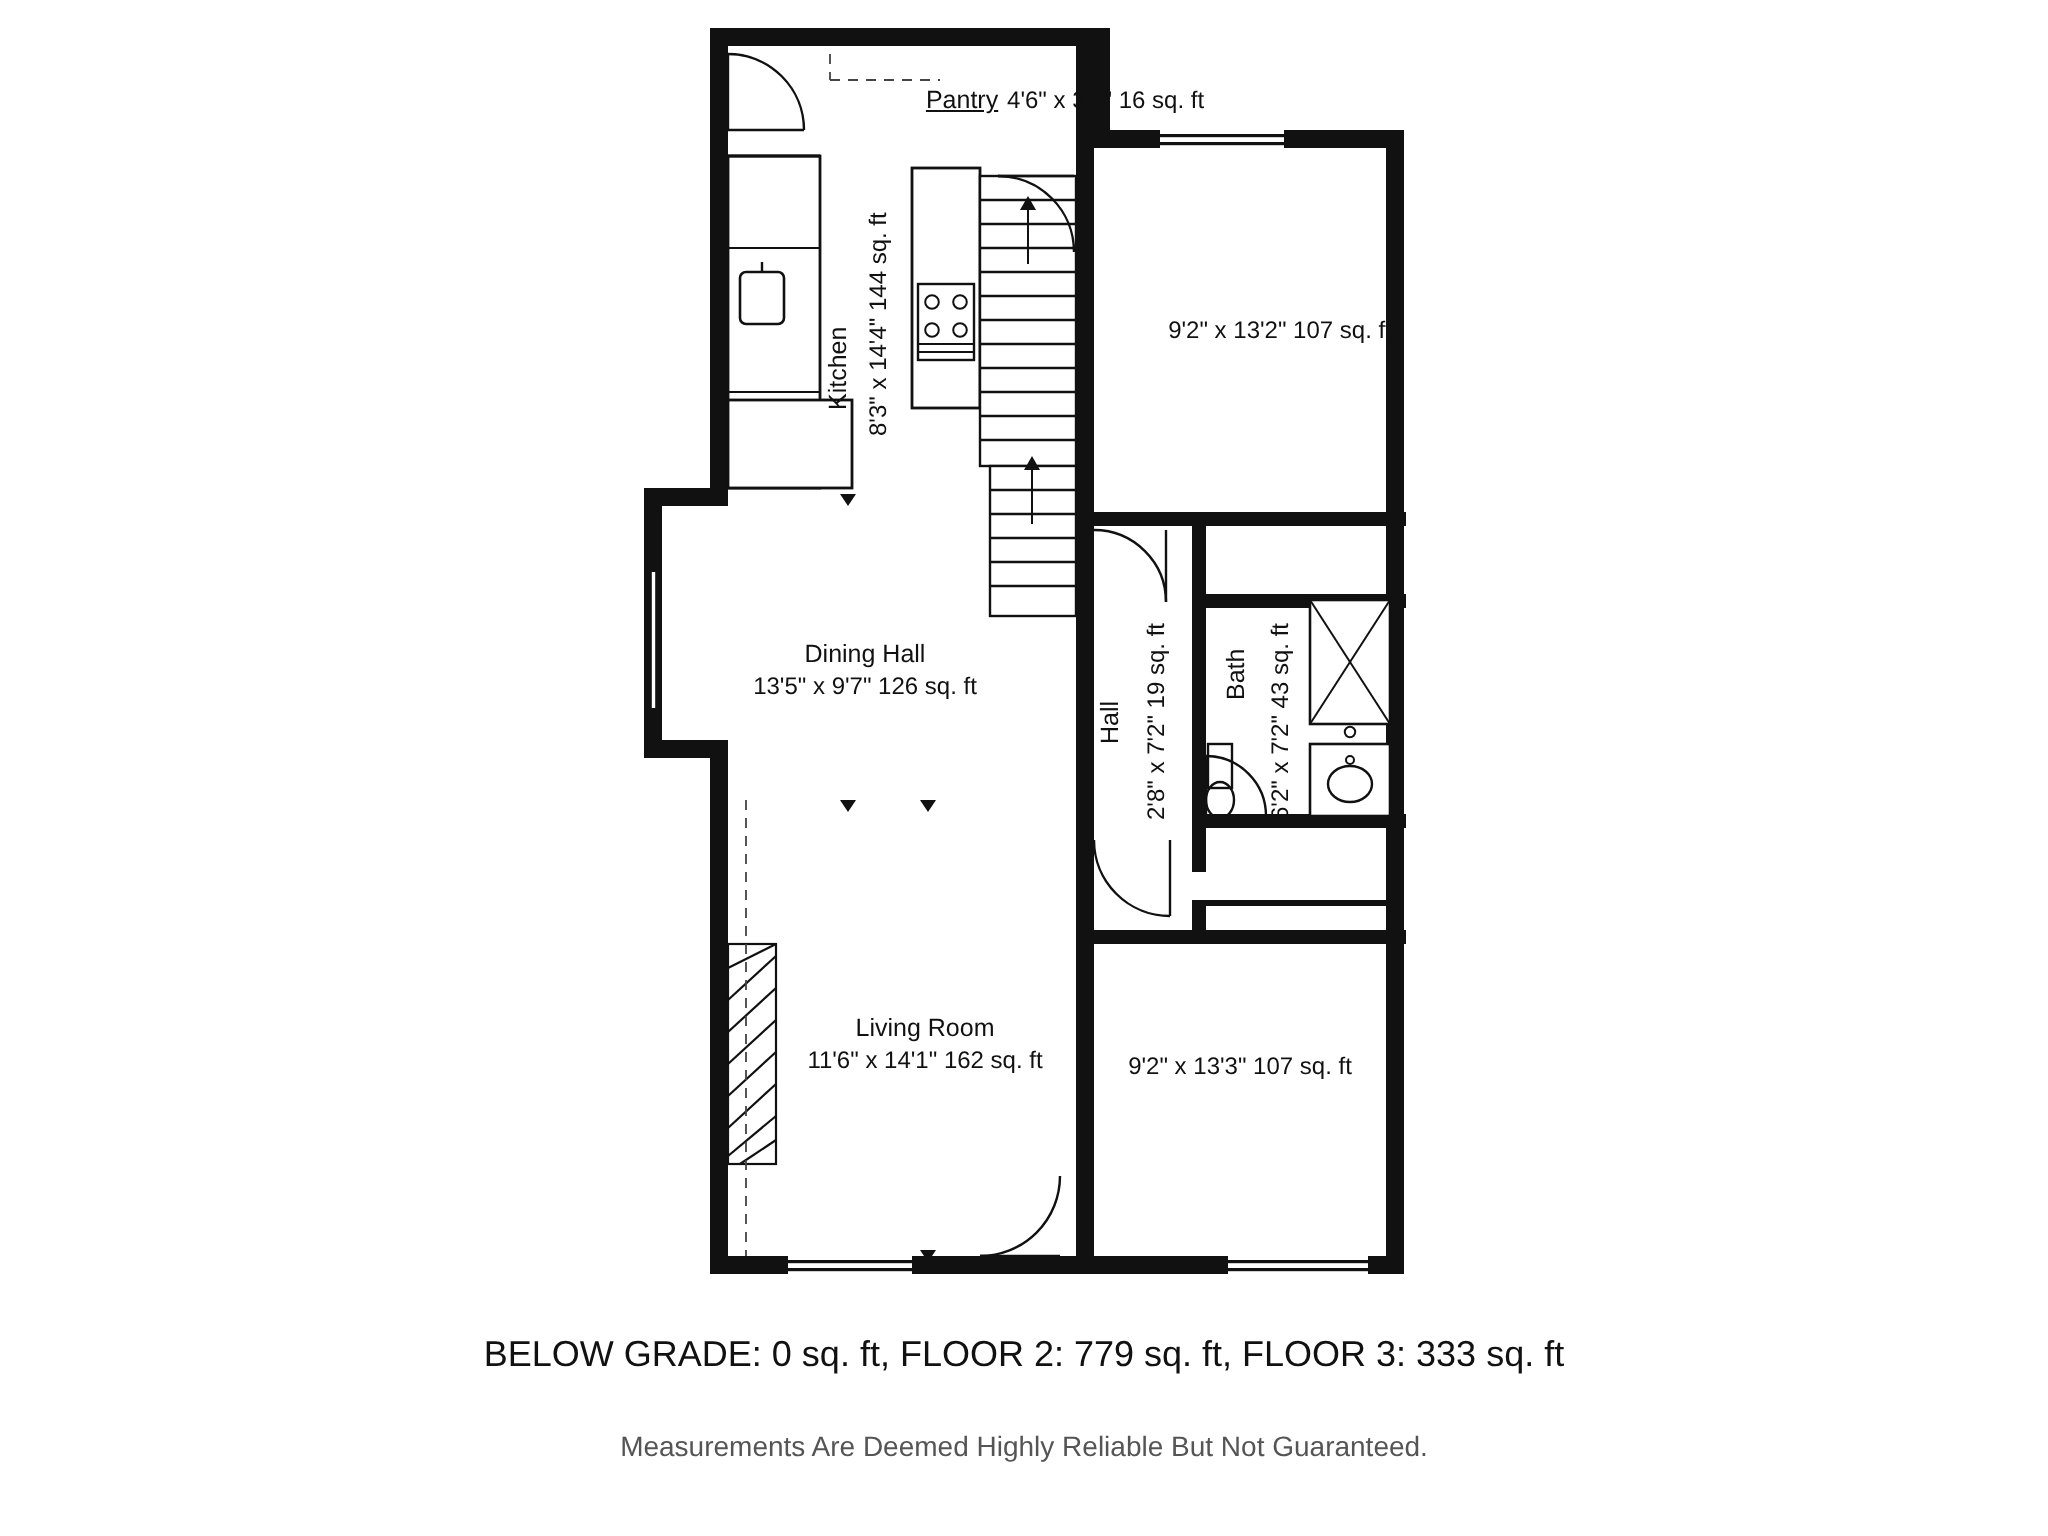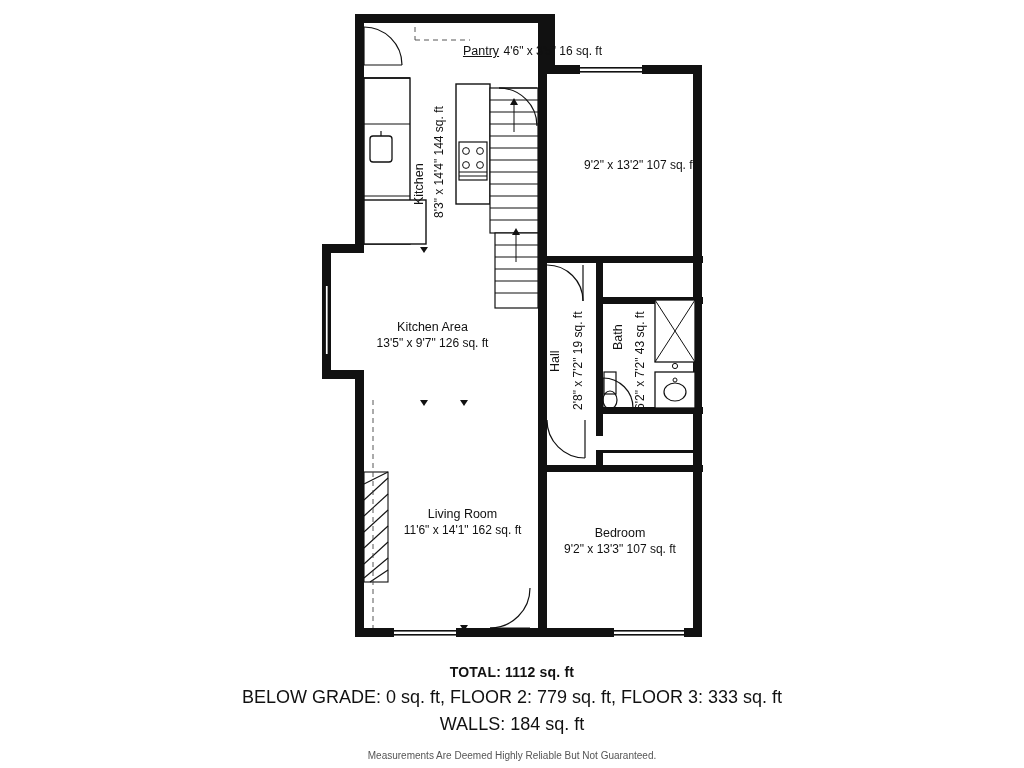--- a/index.html
+++ b/index.html
@@ -62,22 +62,22 @@
     font-size: 14px;
     font-weight: bold;
     letter-spacing: .2px;
     margin-bottom: 4px;
   }
   #summary .line {
     font-size: 18px;
     line-height: 1.5;
   }
   #summary .disclaimer {
-    margin-top: 12px;
-    font-size: 10px;
+    margin-top: 24px;
+    font-size: 14px;
     color: #555555;
   }
 </style>
 </head>
 <body>
 
 <svg id="floorplan" viewBox="0 0 1024 768">
   <g>
 
     <rect x="355" y="14" width="200" height="9" fill="#111"></rect>
@@ -249,21 +249,21 @@
 </div>
 <div class="vlabel" style="left:432px; top:218px; transform: rotate(-90deg);">
   <span class="dims">8'3" x 14'4" 144 sq. ft</span>
 </div>
 
 <div class="room-label" style="left:520px; top:158px; width:240px;">
   <span class="dims">9'2" x 13'2" 107 sq. ft</span>
 </div>
 
 <div class="room-label" style="left:330px; top:320px; width:205px;">
-  <span class="name">Kitchen Area</span>
+  <span class="name">Dining Hall</span>
   <span class="dims">13'5" x 9'7" 126 sq. ft</span>
 </div>
 
 <div class="vlabel" style="left:548px; top:372px; transform: rotate(-90deg);">
   <span class="name">Hall</span>
 </div>
 <div class="vlabel" style="left:571px; top:410px; transform: rotate(-90deg);">
   <span class="dims">2'8" x 7'2" 19 sq. ft</span>
 </div>
 
@@ -273,22 +273,19 @@
 <div class="vlabel" style="left:633px; top:410px; transform: rotate(-90deg);">
   <span class="dims">6'2" x 7'2" 43 sq. ft</span>
 </div>
 
 <div class="room-label" style="left:355px; top:507px; width:215px;text-align:center;">
   <span class="name">Living Room</span>
   <span class="dims">11'6" x 14'1" 162 sq. ft</span>
 </div>
 
 <div class="room-label" style="left:500px; top:526px; width:240px;">
-  <span class="name">Bedroom</span>
   <span class="dims">9'2" x 13'3" 107 sq. ft</span>
 </div>
 
 <div id="summary">
-  <div class="total">TOTAL: 1112 sq. ft</div>
   <div class="line">BELOW GRADE: 0 sq. ft, FLOOR 2: 779 sq. ft, FLOOR 3: 333 sq. ft</div>
-  <div class="line">WALLS: 184 sq. ft</div>
   <div class="disclaimer">Measurements Are Deemed Highly Reliable But Not Guaranteed.</div>
 </div>
 
 </body></html>

